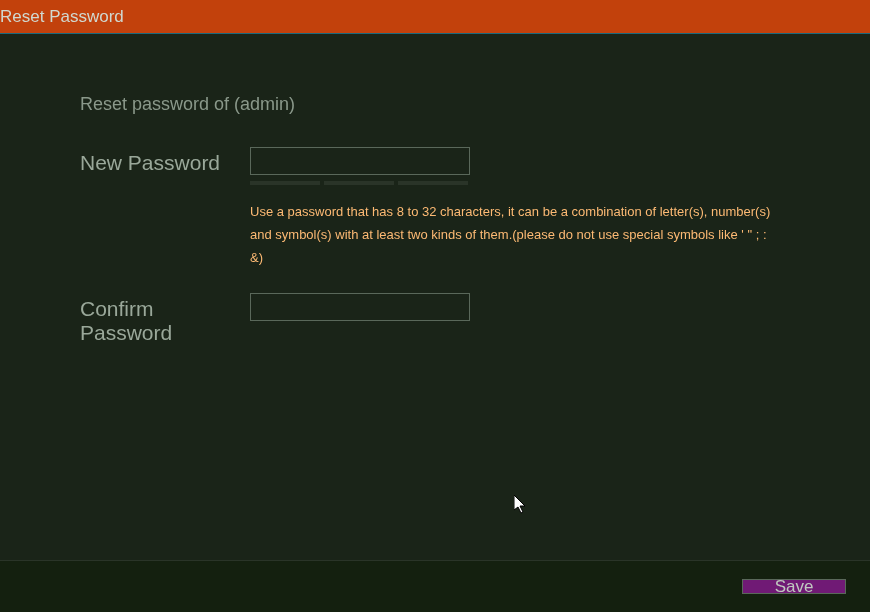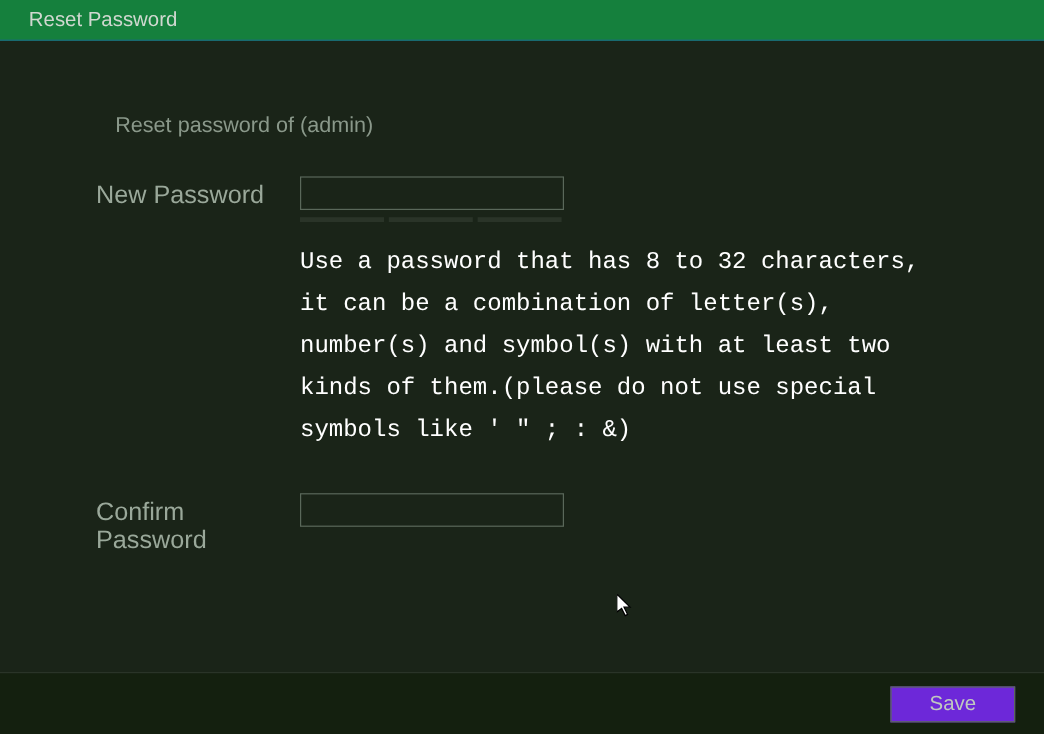--- a/index.html
+++ b/index.html
@@ -10,41 +10,40 @@
     body {
       width: 870px;
       height: 612px;
       background: #1a2418;
       font-family: Arial, Helvetica, sans-serif;
       overflow: hidden;
       position: relative;
     }
     .titlebar {
       height: 34px;
-      background: #15803d;
+      background: #c2410c;
       border-bottom: 1px solid #1a6a7f;
       display: flex;
       align-items: center;
-      padding-left: 24px;
+      padding-left: 0;
     }
     .titlebar-text {
       color: #d0d8d0;
       font-size: 17px;
       font-weight: 400;
     }
     .content {
       padding: 0 80px;
       padding-top: 60px;
       color: #9aa89a;
     }
     .subtitle {
       font-size: 18px;
       margin-bottom: 32px;
       color: #8a988a;
-      margin-left: 16px;
     }
     .form-row {
       display: flex;
       align-items: flex-start;
       margin-bottom: 18px;
     }
     .form-label {
       width: 170px;
       flex-shrink: 0;
       font-size: 21px;
@@ -69,44 +68,43 @@
       gap: 4px;
       margin-top: 6px;
       margin-bottom: 16px;
     }
     .strength-bar {
       width: 70px;
       height: 4px;
       background: #2a3428;
     }
     .help-text {
-      font-size: 20px;
+      font-size: 13px;
       line-height: 1.75;
-      color: #ffffff;
+      color: #fdba74;
       max-width: 530px;
-      font-family: Liberation Mono, monospace;
     }
     .button-bar {
       position: absolute;
       bottom: 0;
       left: 0;
       right: 0;
       height: 52px;
       background: #14200f;
       border-top: 1px solid #2a3428;
       display: flex;
       justify-content: flex-end;
       align-items: center;
       gap: 8px;
       padding-right: 24px;
     }
     .btn {
       width: 104px;
-      height: 30px;
-      background: #6d28d9;
+      height: 15px;
+      background: #701a75;
       border: 1px solid #5a685a;
       color: #c0c8c0;
       font-size: 17px;
       cursor: pointer;
       display: flex;
       align-items: center;
       justify-content: center;
     }
     .cursor {
       position: absolute;
@@ -135,21 +133,21 @@
       <input type="password" class="text-input" value="" style="">
       <div class="strength-meter">
         <div class="strength-bar"></div>
         <div class="strength-bar"></div>
         <div class="strength-bar"></div>
       </div>
       <div class="help-text">Use a password that has 8 to 32 characters, it can be a combination of letter(s), number(s) and symbol(s) with at least two kinds of them.(please do not use special symbols like ' " ; : &amp;)</div>
     </div>
   </div>
 
-  <div class="form-row" style="margin-top:35px;">
+  <div class="form-row" style="margin-top:24px;">
     <div class="form-label">Confirm Password</div>
     <div class="form-control-col">
       <input type="password" class="text-input" value="" style="">
     </div>
   </div>
 </div>
 
 <div class="button-bar">
   <button class="btn">Save</button>
 </div>

